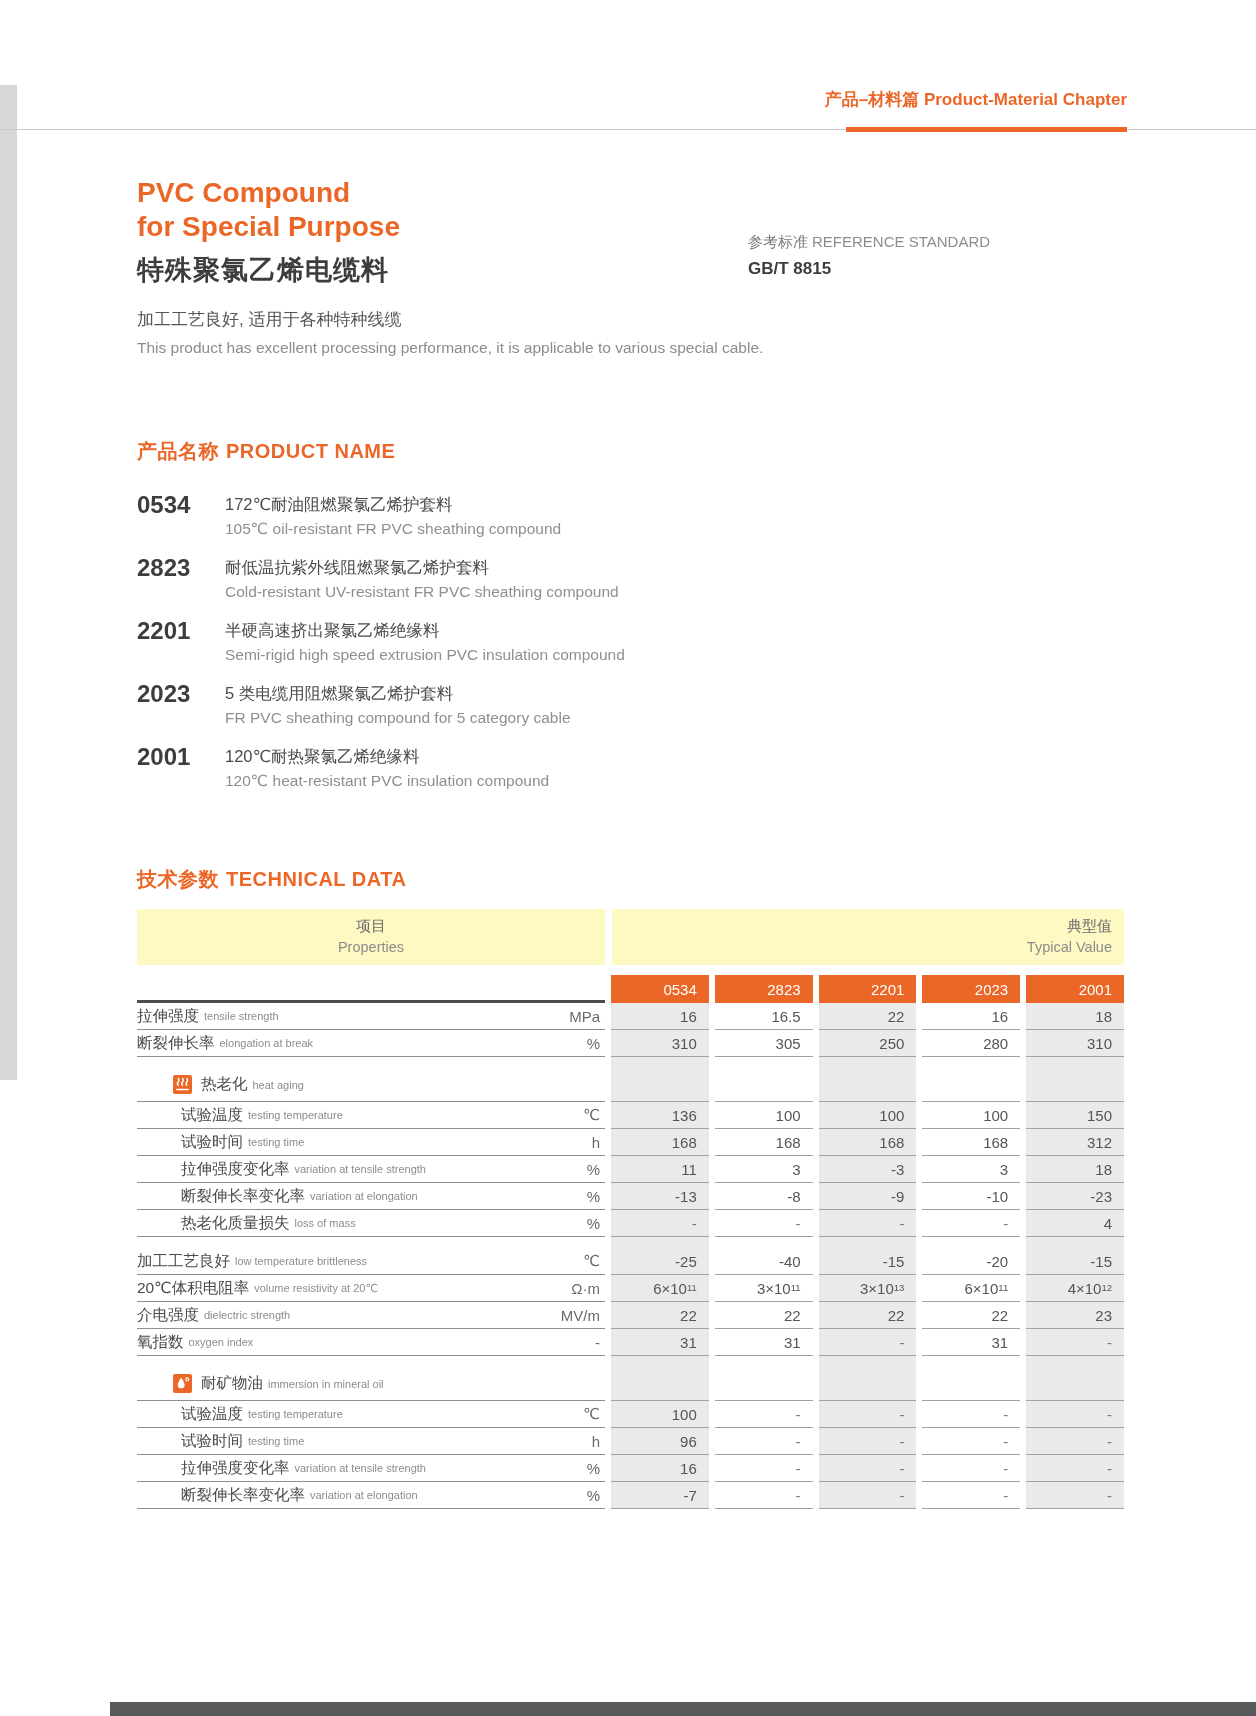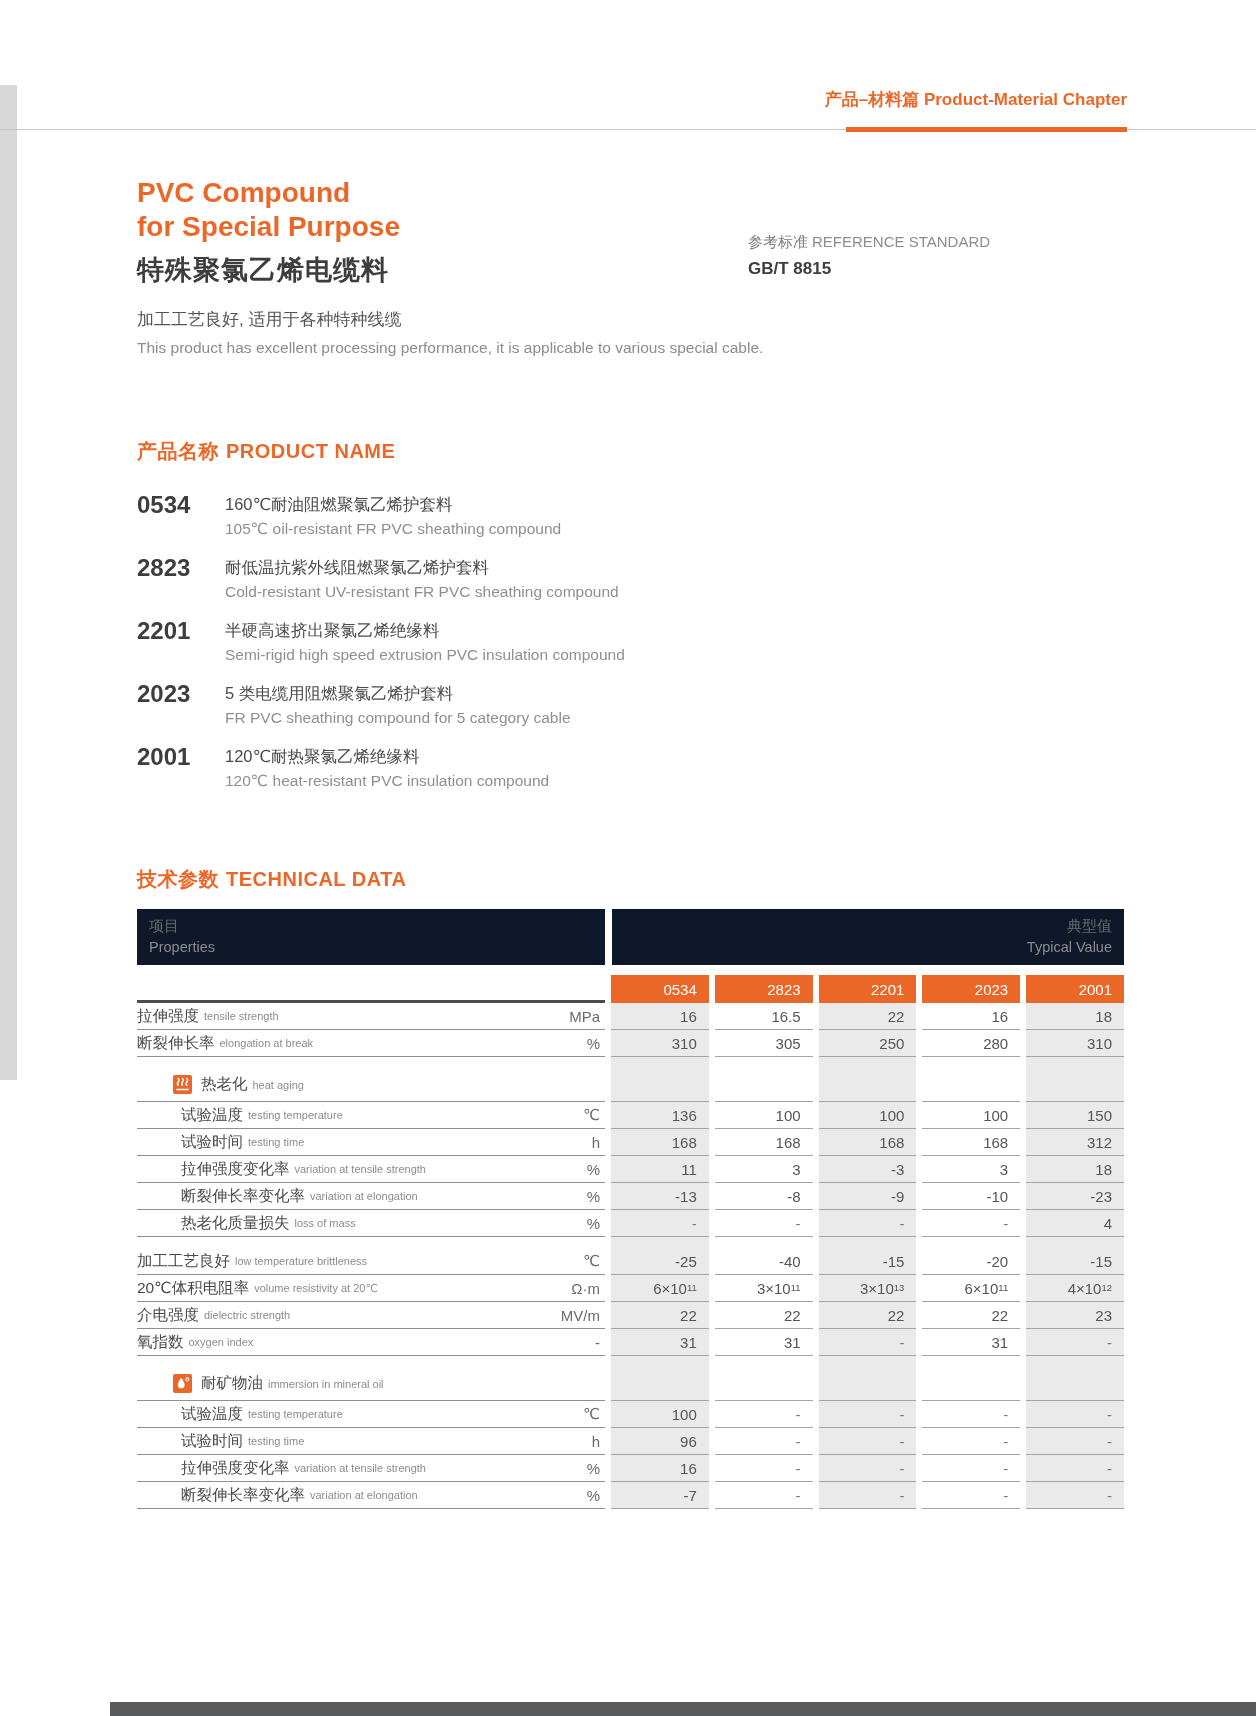--- a/index.html
+++ b/index.html
@@ -40,22 +40,22 @@
   .product-section{position:absolute;left:137px;top:438px;width:987px;}
   .product-list{margin-top:28px;}
   .product-item{display:flex;align-items:flex-start;margin-bottom:17px;}
   .product-code{width:88px;font-size:24px;font-weight:bold;color:#3d3d3d;line-height:24px;flex:0 0 88px;}
   .product-zh{font-size:16.5px;color:#4a4a4a;line-height:22px;}
   .product-en{font-size:15.5px;color:#8f8f8f;margin-top:4px;line-height:20px;}
 
   
   .tech-section{position:absolute;left:137px;top:866px;width:987px;}
   .tech-band{display:grid;grid-template-columns:468px 1fr;column-gap:7px;margin-top:16px;}
-  .band-left{background:#0f172a;padding:8px 12px 10px 12px;}
-  .band-right{background:#0f172a;padding:8px 12px 10px 12px;text-align:right;}
+  .band-left{background:#fef9c3;padding:8px 12px 10px 12px;text-align:center;}
+  .band-right{background:#fef9c3;padding:8px 12px 10px 12px;text-align:right;}
   .band-zh{font-size:15px;color:#6a6a6a;}
   .band-en{font-size:14.5px;color:#8c8c8c;margin-top:3px;}
 
   .tech-table{margin-top:10px;}
   .t-row{display:grid;grid-template-columns:468px repeat(5,1fr);column-gap:6px;}
   .cell{display:flex;align-items:center;}
   .label-cell{justify-content:space-between;padding-right:5px;}
   .val-cell{justify-content:flex-end;padding-right:12px;font-size:15px;color:#555555;}
   .stripe{background:#eaeaea;}
 
@@ -116,21 +116,21 @@
 </div>
 
 <div class="product-section">
   <div class="section-title">
     <span>产品名称</span><span class="en">PRODUCT NAME</span>
   </div>
   <div class="product-list" id="product-list">
       <div class="product-item">
         <span class="product-code">0534</span>
         <div>
-          <div class="product-zh">160℃耐油阻燃聚氯乙烯护套料</div>
+          <div class="product-zh">172℃耐油阻燃聚氯乙烯护套料</div>
           <div class="product-en">105℃ oil-resistant FR PVC sheathing compound</div>
         </div>
       </div>
       <div class="product-item">
         <span class="product-code">2823</span>
         <div>
           <div class="product-zh">耐低温抗紫外线阻燃聚氯乙烯护套料</div>
           <div class="product-en">Cold-resistant UV-resistant FR PVC sheathing compound</div>
         </div>
       </div>

